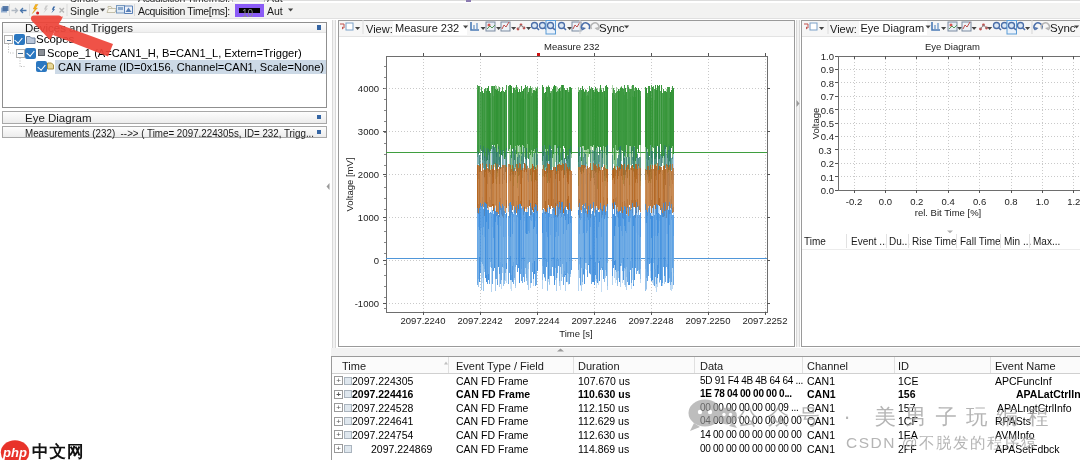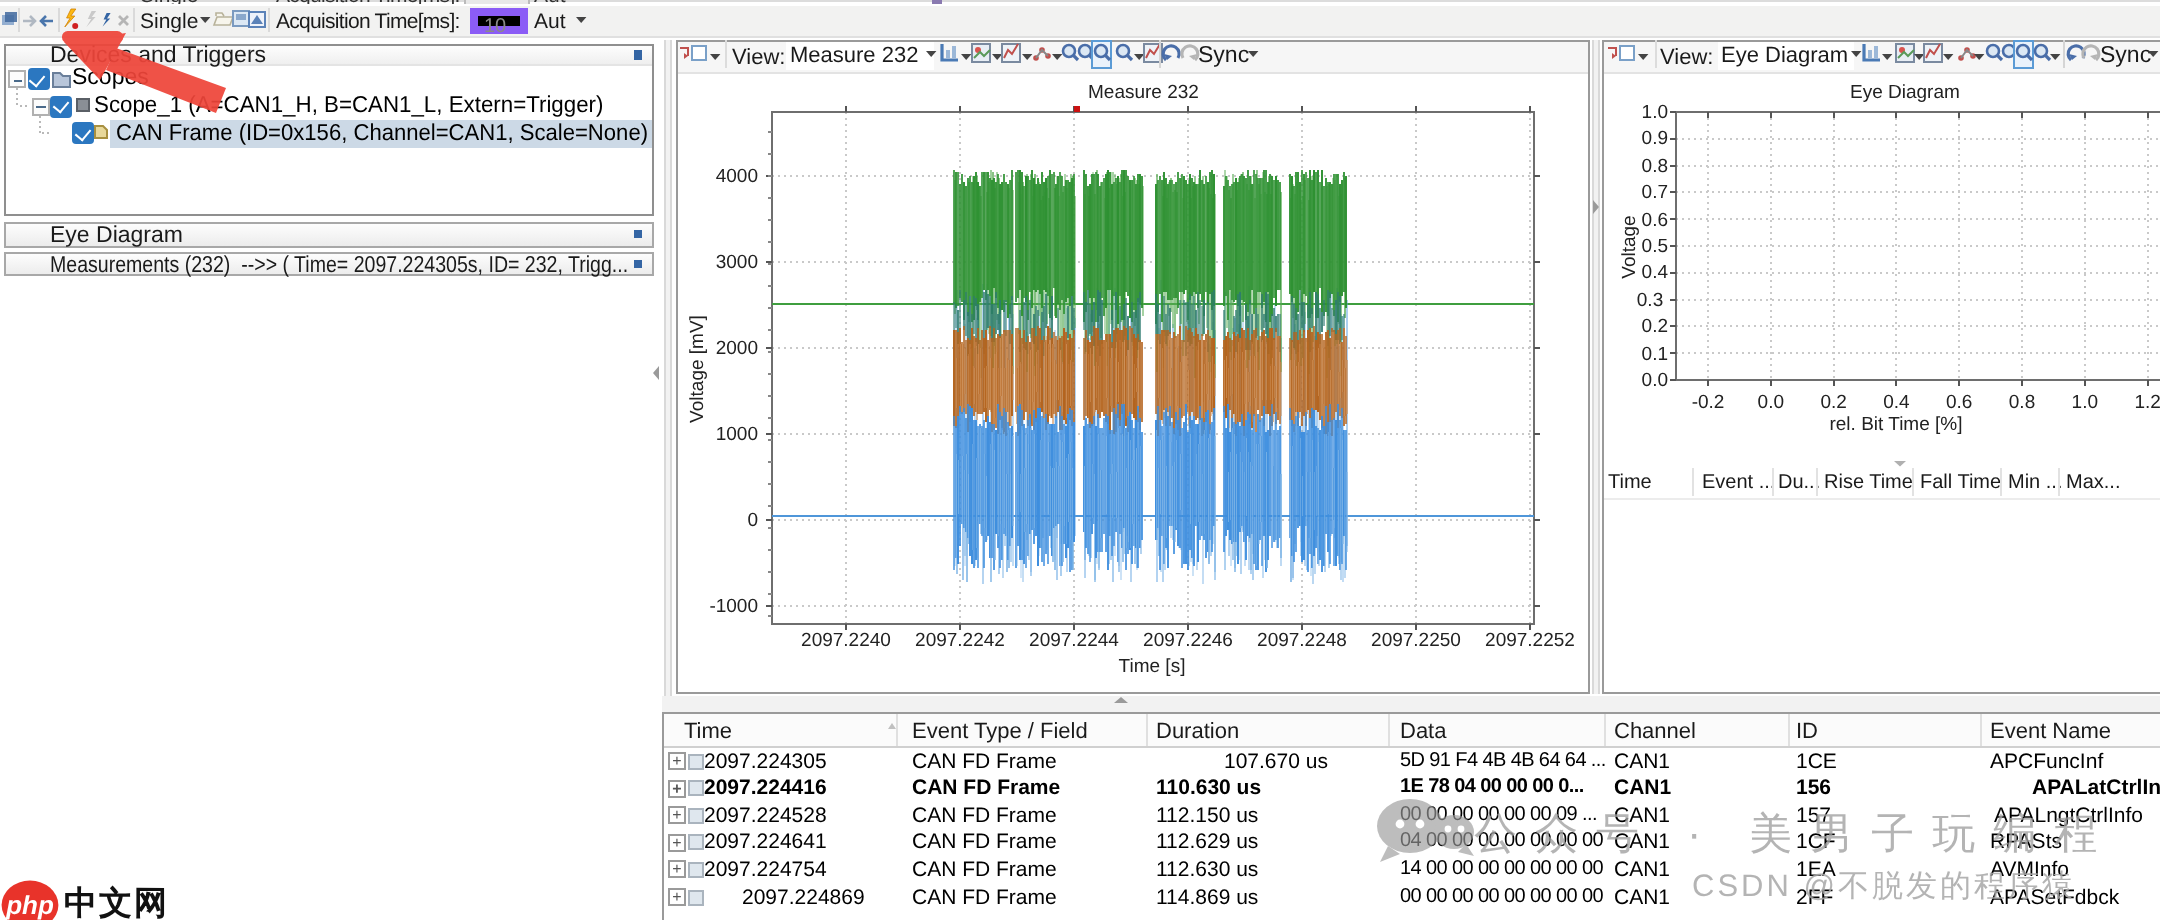--- a/index.html
+++ b/index.html
@@ -141,21 +141,21 @@
 <div class="abs" style="left:573px;top:357px;width:1px;height:16px;background:#e0e0e0"></div>
 <div class="abs" style="left:694px;top:357px;width:1px;height:16px;background:#e0e0e0"></div>
 <div class="abs" style="left:802px;top:357px;width:1px;height:16px;background:#e0e0e0"></div>
 <div class="abs" style="left:894px;top:357px;width:1px;height:16px;background:#e0e0e0"></div>
 <div class="abs" style="left:990px;top:357px;width:1px;height:16px;background:#e0e0e0"></div>
 <div class="trow" style="top:374.5px;font-weight:normal">
     <span class="exp" style="left:334px">+</span>
     <span class="ric" style="left:344px"></span>
     <span style="left:352px;width:96px">2097.224305</span>
     <span style="left:456px;width:118px">CAN FD Frame</span>
-    <span style="left:612px;width:112px">107.670 us</span>
+    <span style="left:578px;width:112px">107.670 us</span>
     <span style="left:700px;width:103px;font-size:10px;letter-spacing:-0.3px">5D 91 F4 4B 4B 64 64 ...</span>
     <span style="left:807px;width:87px">CAN1</span>
     <span style="left:898px;width:92px">1CE</span>
     <span style="left:995px;width:84px">APCFuncInf</span>
   </div>
 <div class="trow" style="top:388.1px;font-weight:bold">
     <span class="exp" style="left:334px">+</span>
     <span class="ric" style="left:344px"></span>
     <span style="left:352px;width:96px">2097.224416</span>
     <span style="left:456px;width:118px">CAN FD Frame</span>

